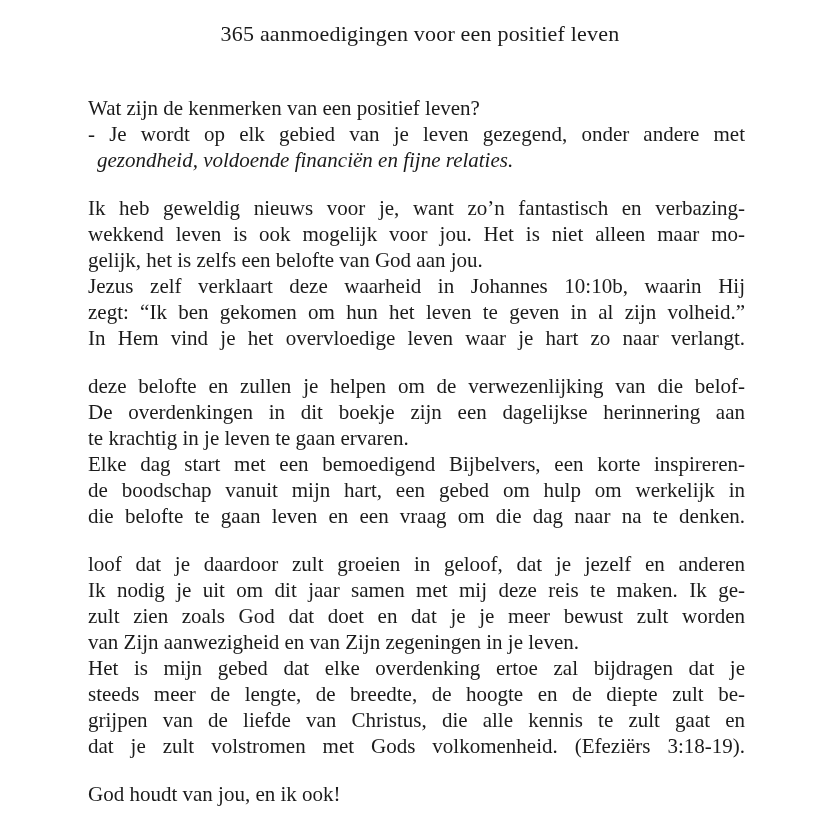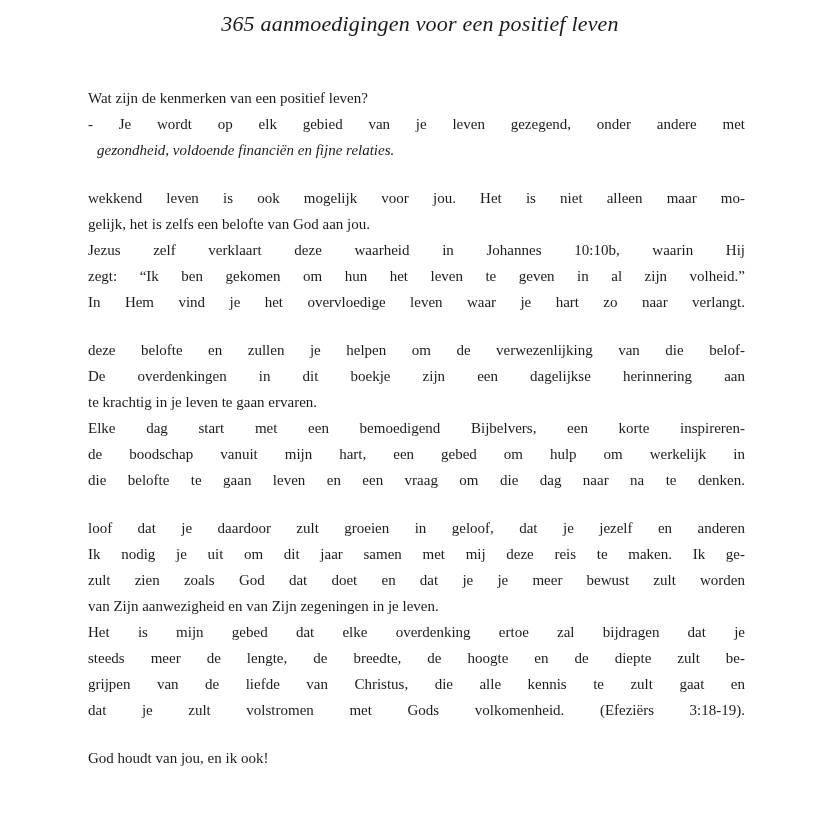--- a/index.html
+++ b/index.html
@@ -6,34 +6,33 @@
   .page {
     position: relative;
     width: 840px;
     height: 840px;
     background: var(--bg, #ffffff);
     overflow: hidden;
     font-family: "Liberation Serif", "DejaVu Serif", serif;
     color: var(--ink, #1b1b1b);
   }
   .title {
-    padding-top: 11px;
+    padding-top: 21px;
     text-align: center;
-    font-style: italic;
     font-size: 22px;
     line-height: 26px;
     letter-spacing: 0.2px;
   }
   .textcol {
     margin: 48px 95px 0 88px; 
   }
   .para { margin: 0 0 22px 0; }
   .para:last-child { margin-bottom: 0; }
   .line {
-    font-size: 15px;
+    font-size: 21px;
     line-height: 26px;
     white-space: nowrap;
     text-align: left;
   }
   .line.justify {
     text-align: justify;
     text-align-last: justify;
   }
   .line.indent { padding-left: 9px; font-style: italic; }
 </style>
@@ -42,20 +41,21 @@
 
 <div class="page" style="--bg: #ffffff; --ink: #1b1b1b;">
   <div class="title">365 aanmoedigingen voor een positief leven</div>
   <div class="textcol" id="textcol">
       <div class="para">
         <div class="line">Wat zijn de kenmerken van een positief leven?</div>
         <div class="line justify">- Je wordt op elk gebied van je leven gezegend, onder andere met</div>
         <div class="line indent">gezondheid, voldoende financiën en fijne relaties.</div>
       </div>
       <div class="para">
+        <div class="line justify">Ik heb geweldig nieuws voor je, want zo’n fantastisch en verbazing-</div>
         <div class="line justify">wekkend leven is ook mogelijk voor jou. Het is niet alleen maar mo-</div>
         <div class="line">gelijk, het is zelfs een belofte van God aan jou.</div>
         <div class="line justify">Jezus zelf verklaart deze waarheid in Johannes 10:10b, waarin Hij</div>
         <div class="line justify">zegt: “Ik ben gekomen om hun het leven te geven in al zijn volheid.”</div>
         <div class="line justify">In Hem vind je het overvloedige leven waar je hart zo naar verlangt.</div>
       </div>
       <div class="para">
         <div class="line justify">deze belofte en zullen je helpen om de verwezenlijking van die belof-</div>
         <div class="line justify">De overdenkingen in dit boekje zijn een dagelijkse herinnering aan</div>
         <div class="line">te krachtig in je leven te gaan ervaren.</div>

